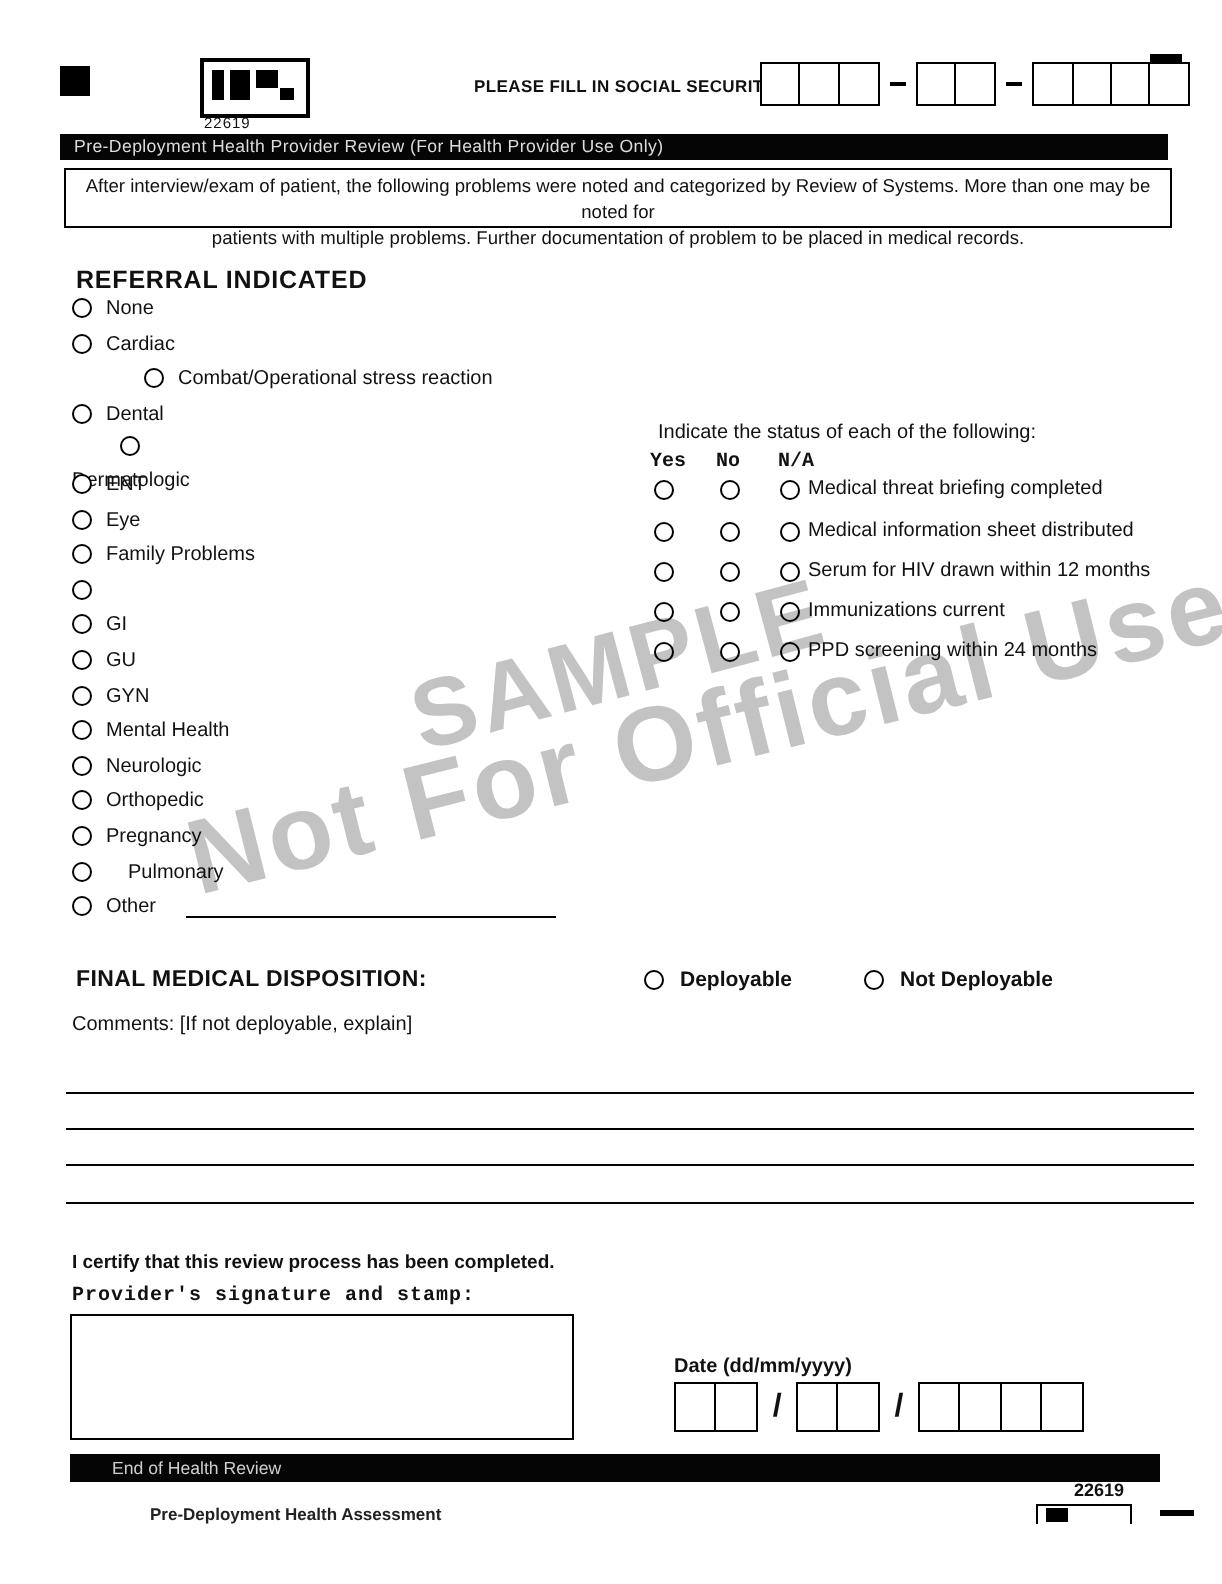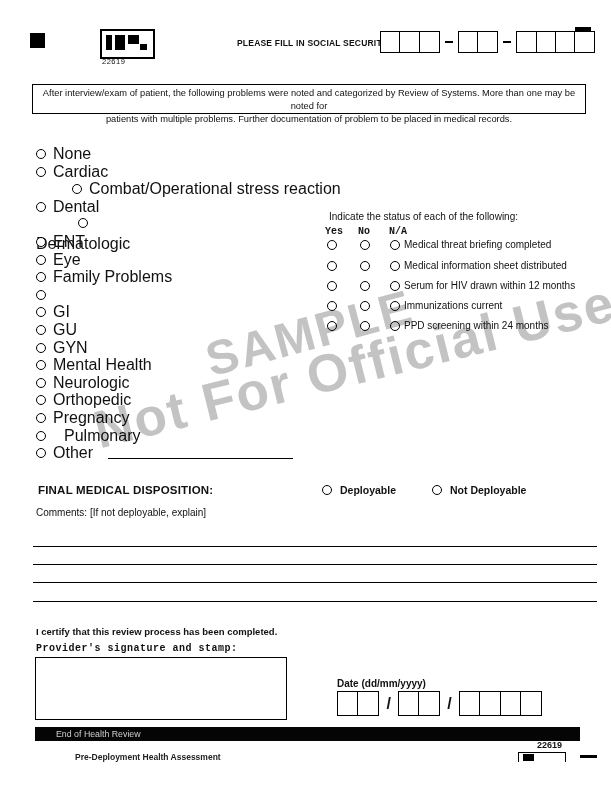--- a/index.html
+++ b/index.html
@@ -17,21 +17,21 @@
   .ssn-label{font-size:8.5px; font-weight:bold; letter-spacing:0.2px;}
   .cellrow{display:flex;}
   .cell{width:19px; height:20px; border:1.6px solid #000; margin-left:-1.6px; background:#fff;}
   .cell.first{margin-left:0;}
   .dash{background:#000; height:2.5px; width:8px;}
   .title-bar{background:#050505; color:#dcdcdc; font-size:8.8px; line-height:13px; padding-left:7px; letter-spacing:0.2px;}
   .instr-box{border:1.5px solid #000; text-align:center; font-size:9.3px; line-height:13px; padding-top:2px;}
   
   .sec-head{font-weight:bold; font-size:12.5px; letter-spacing:0.4px;}
   .refrow{position:absolute; left:36px; display:flex; align-items:center; gap:7px; height:12px;}
-  .refrow .lbl{font-size:16px; white-space:nowrap;}
+  .refrow .lbl{font-size:10px; white-space:nowrap;}
   .radio{width:8px; height:8px; border:1.3px solid #000; border-radius:50%; background:#fff; flex:0 0 auto;}
   .fill-line{border-bottom:1.5px solid #000; height:10px;}
   
   .status-prompt{font-size:10px;}
   .mono{font-family:"Liberation Mono", monospace;}
   .colhead{font-size:10px; font-weight:bold;}
   .strow{position:absolute; left:327px; height:12px; width:278px;}
   .strow .radio{position:absolute; top:1px;}
   .strow .lbl{position:absolute; left:77px; top:0; font-size:10px; white-space:nowrap;}
   
@@ -87,26 +87,28 @@
     </div>
     <div class="dash" style="margin:0 5px;"></div>
     <div class="cellrow">
       <div class="cell first"></div>
       <div class="cell"></div>
       <div class="cell"></div>
       <div class="cell"></div>
     </div>
   </div>
 
+  <div class="abs title-bar" style="left:30px; top:67px; width:547px; height:13px;">Pre-Deployment Health Provider Review (For Health Provider Use Only)</div>
 
   <div class="abs instr-box" style="left:32px; top:84px; width:552px; height:26px;">
     <div>After interview/exam of patient, the following problems were noted and categorized by Review of Systems.  More than one may be noted for</div>
     <div>patients with multiple problems.  Further documentation of problem to be placed in medical records.</div>
   </div>
 
+  <div class="abs sec-head" style="left:38px; top:133px;">REFERRAL INDICATED</div>
 
   <div class="refrow" style="top:148px;">
       <span class="radio"></span>
       <span class="lbl">None</span>
     </div>
   <div class="refrow" style="top:166px;">
       <span class="radio"></span>
       <span class="lbl">Cardiac</span>
     </div>
   <div class="refrow" style="top:183px;margin-left:36px;">

